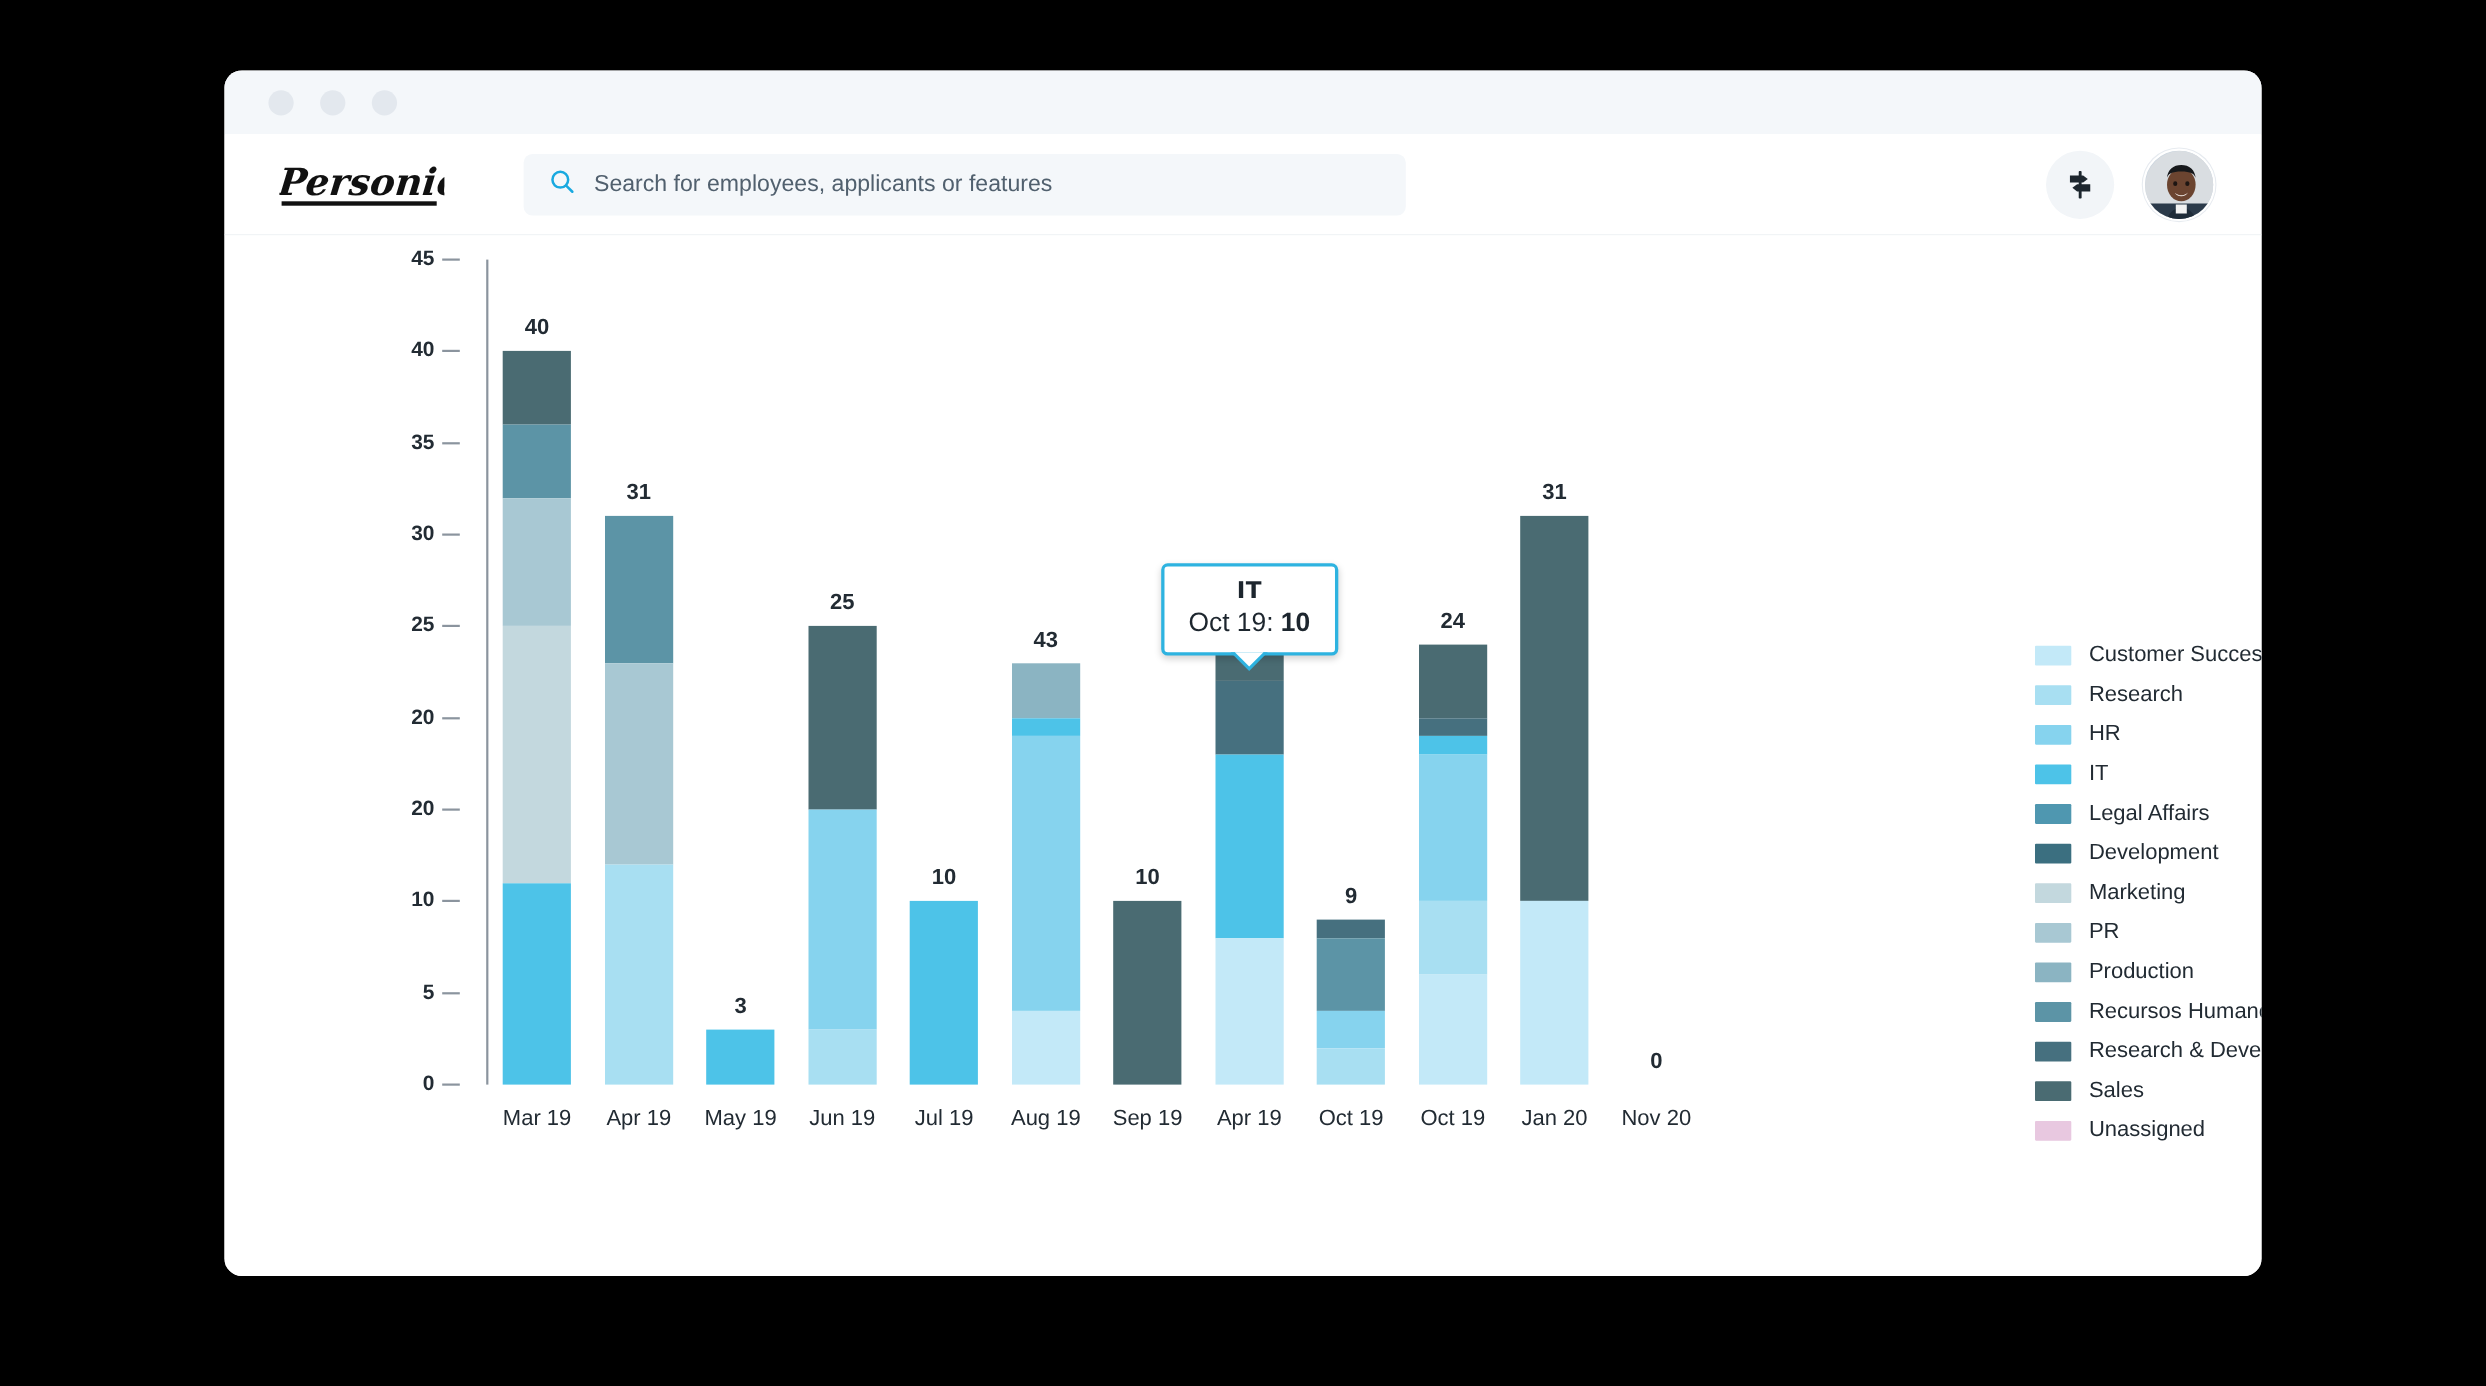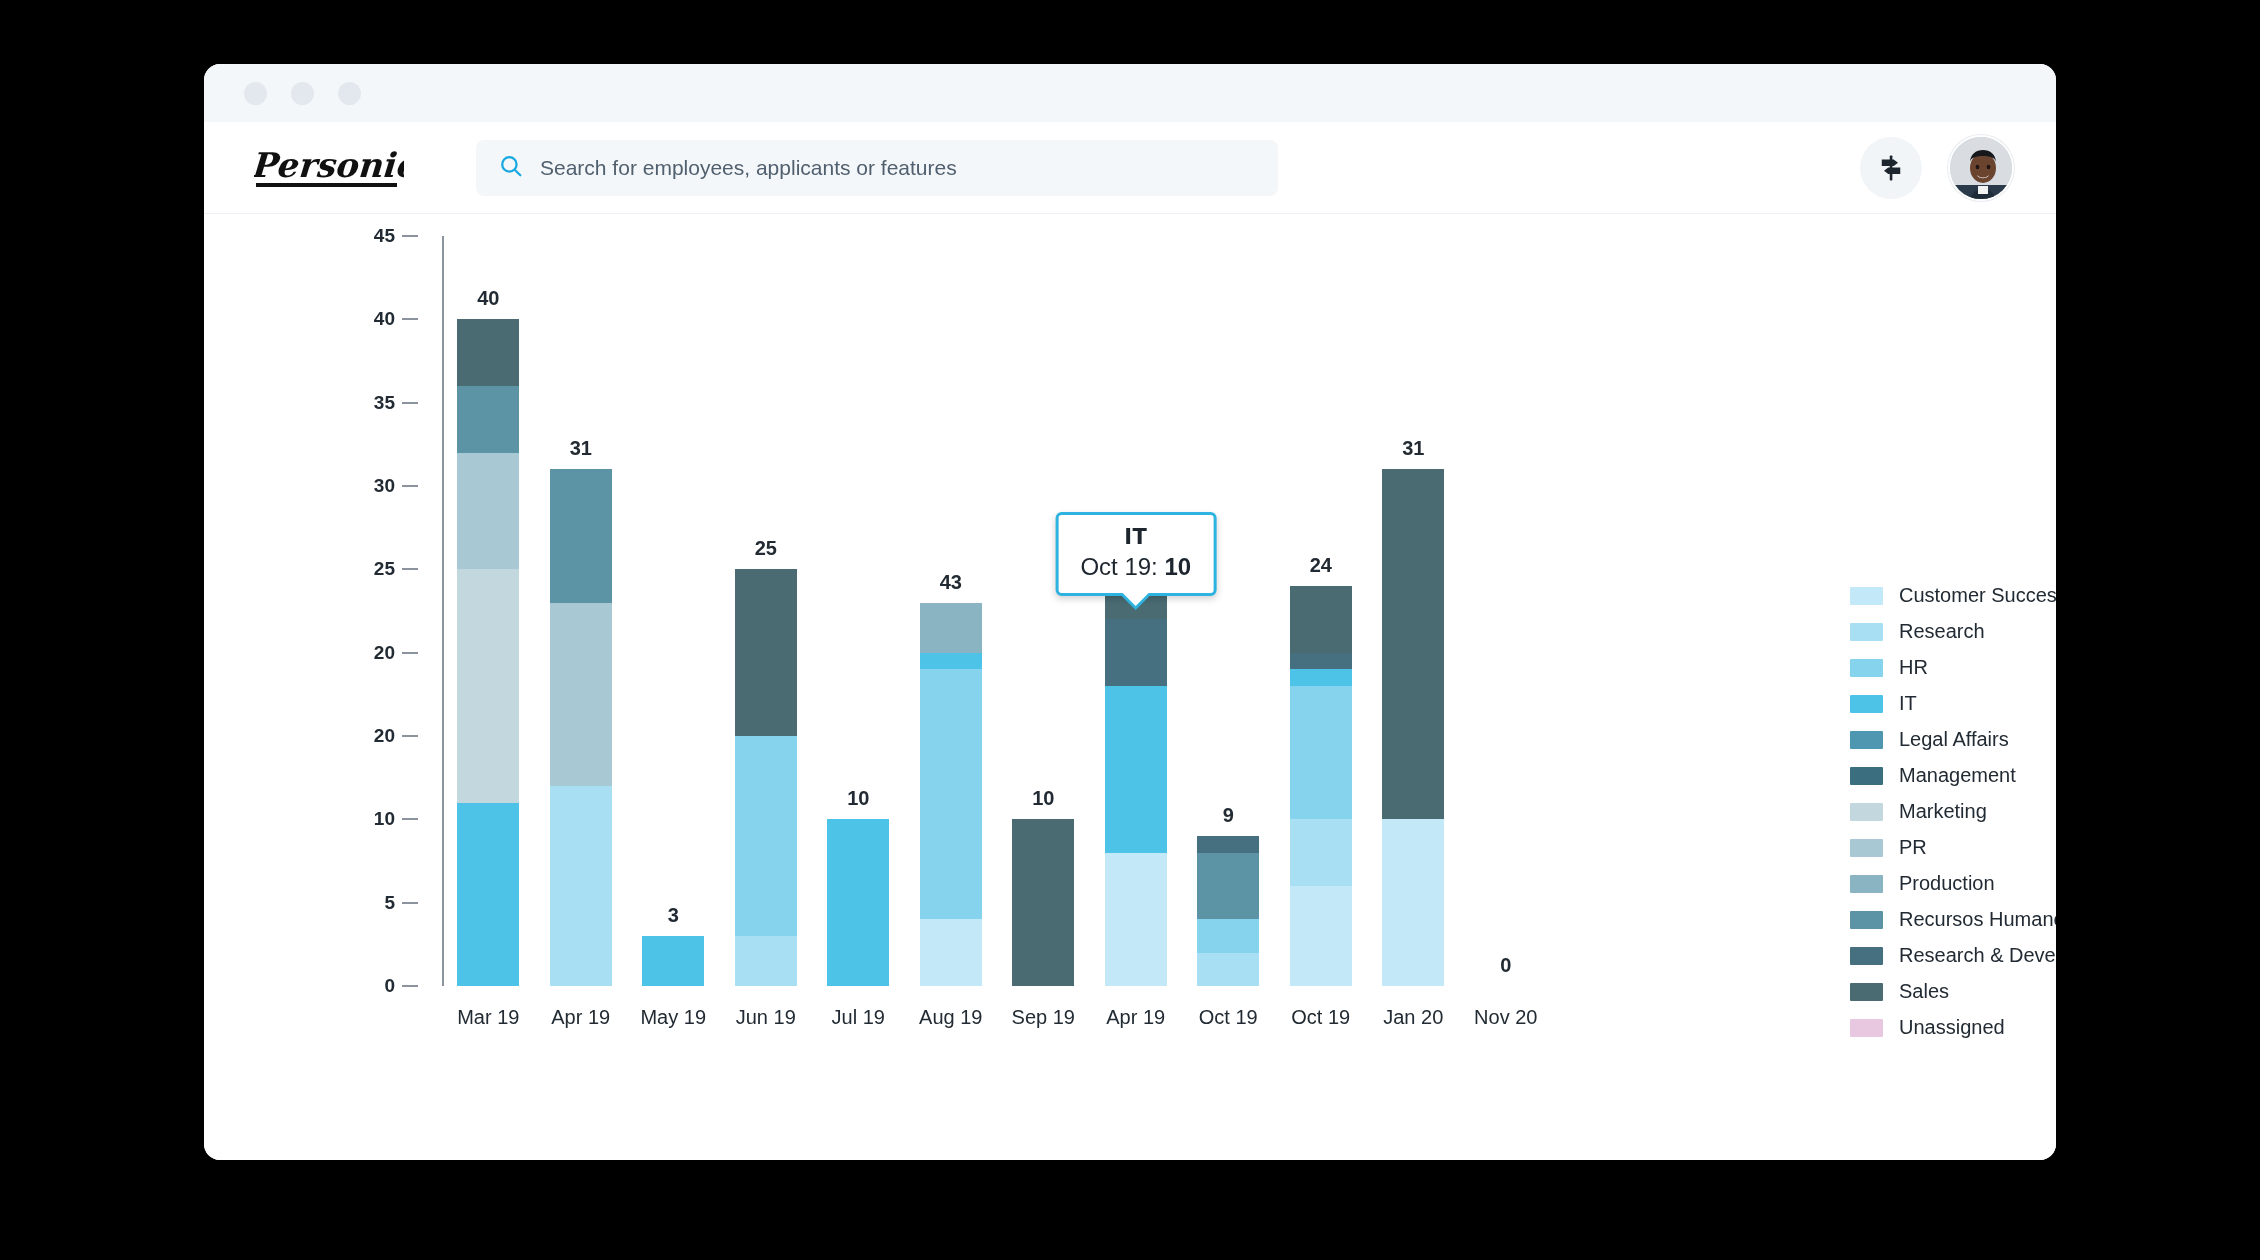--- a/index.html
+++ b/index.html
@@ -428,21 +428,21 @@
         <div class="legend-item">
           <span class="legend-swatch" style="background: rgb(77, 195, 232);"></span>
           <span class="legend-label">IT</span>
         </div>
         <div class="legend-item">
           <span class="legend-swatch" style="background: rgb(79, 151, 176);"></span>
           <span class="legend-label">Legal Affairs</span>
         </div>
         <div class="legend-item">
           <span class="legend-swatch" style="background: rgb(59, 111, 128);"></span>
-          <span class="legend-label">Management</span>
+          <span class="legend-label">Development</span>
         </div>
         <div class="legend-item">
           <span class="legend-swatch" style="background: rgb(195, 216, 222);"></span>
           <span class="legend-label">Marketing</span>
         </div>
         <div class="legend-item">
           <span class="legend-swatch" style="background: rgb(168, 200, 211);"></span>
           <span class="legend-label">PR</span>
         </div>
         <div class="legend-item">

